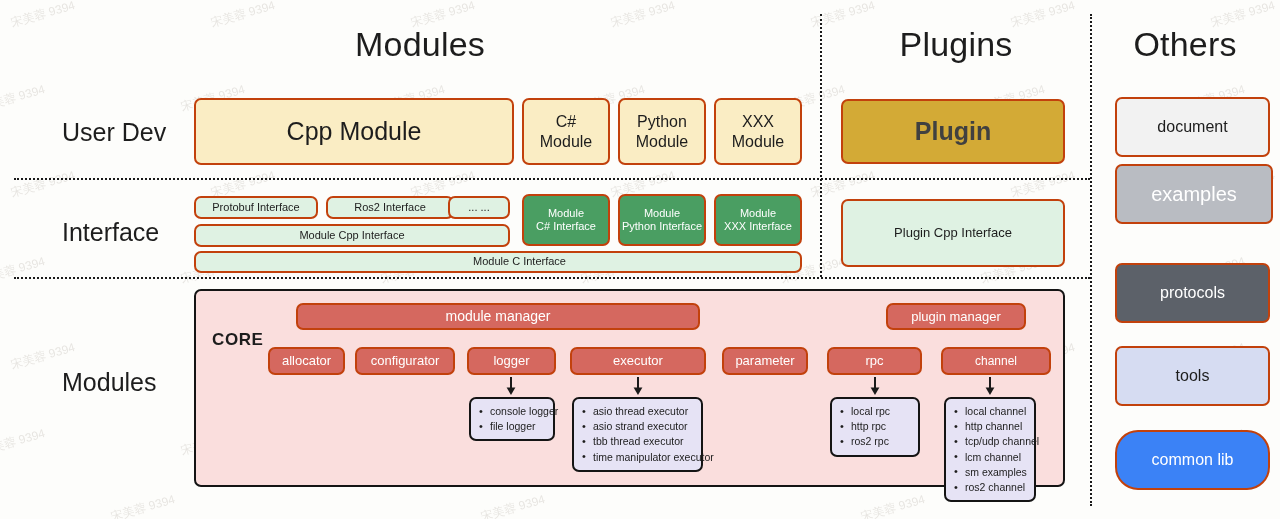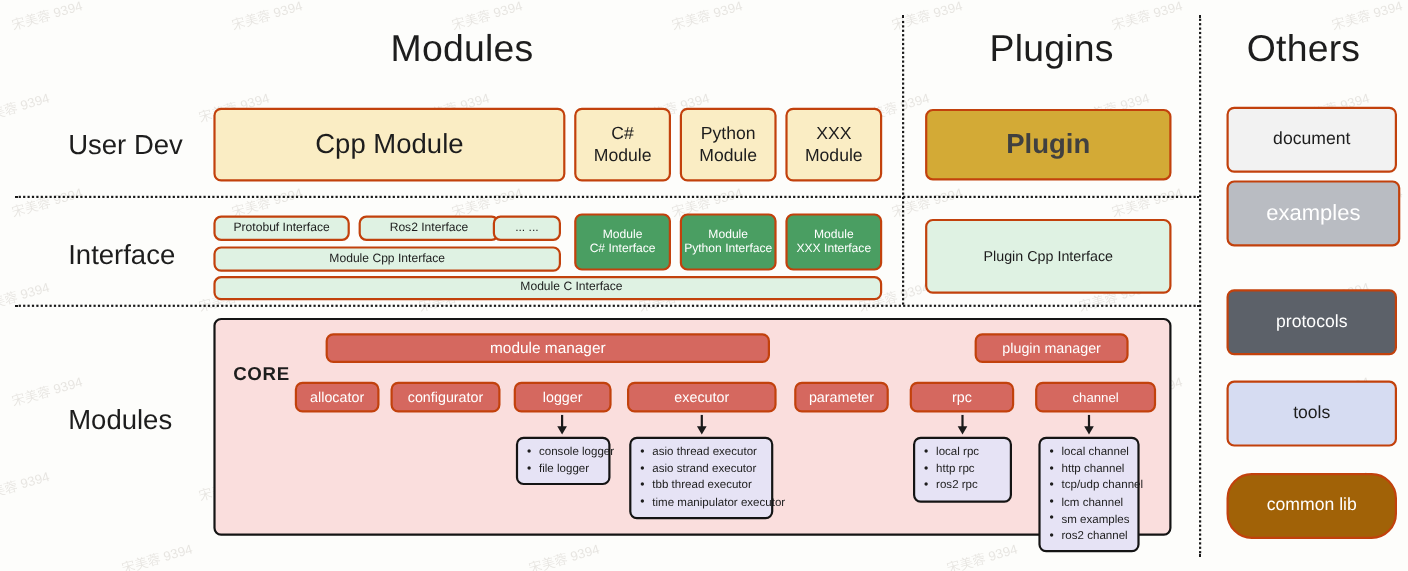--- a/index.html
+++ b/index.html
@@ -51,21 +51,21 @@
 
   .yellow      { background: #faedc4; }
   .gold        { background: #d3aa36; color: #404040; font-weight: bold; }
   .lgreen      { background: #dff2e3; }
   .dgreen      { background: #4a9e62; color: #ffffff; }
   .red         { background: #d5685f; color: #ffffff; }
   .o-document  { background: #f2f2f2; color: #1d1d1d; }
   .o-examples  { background: #b9bcc2; color: #ffffff; }
   .o-protocols { background: #5c6169; color: #ffffff; }
   .o-tools     { background: #d6dcf2; color: #1d1d1d; }
-  .o-common    { background: #a16207; color: #ffffff; border-radius: 23px; }
+  .o-common    { background: #3b82f6; color: #ffffff; border-radius: 23px; }
 
   
   #core-panel {
     position: absolute;
     background: #fadedd;
     border: 2px solid #141414;
     border-radius: 7px;
   }
   #core-label {
     position: absolute;

